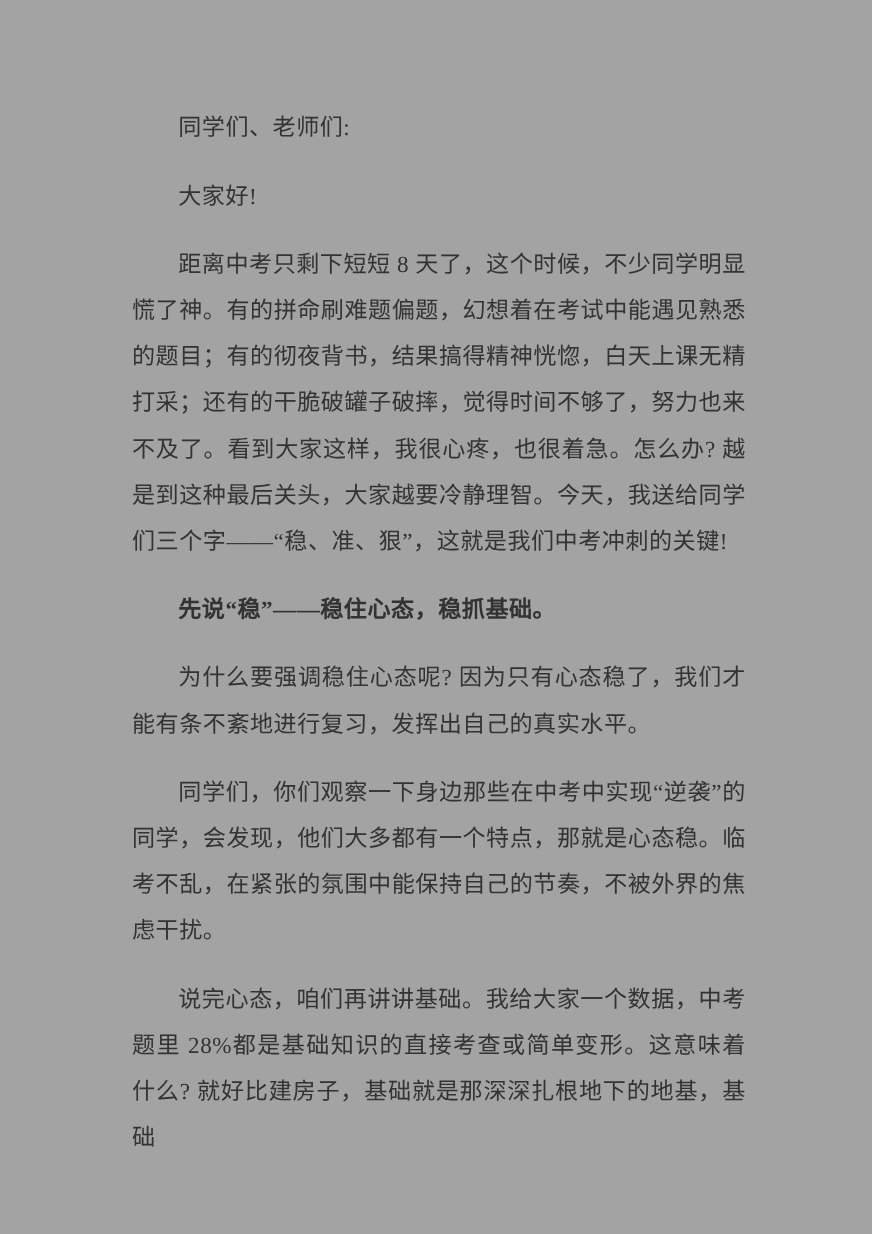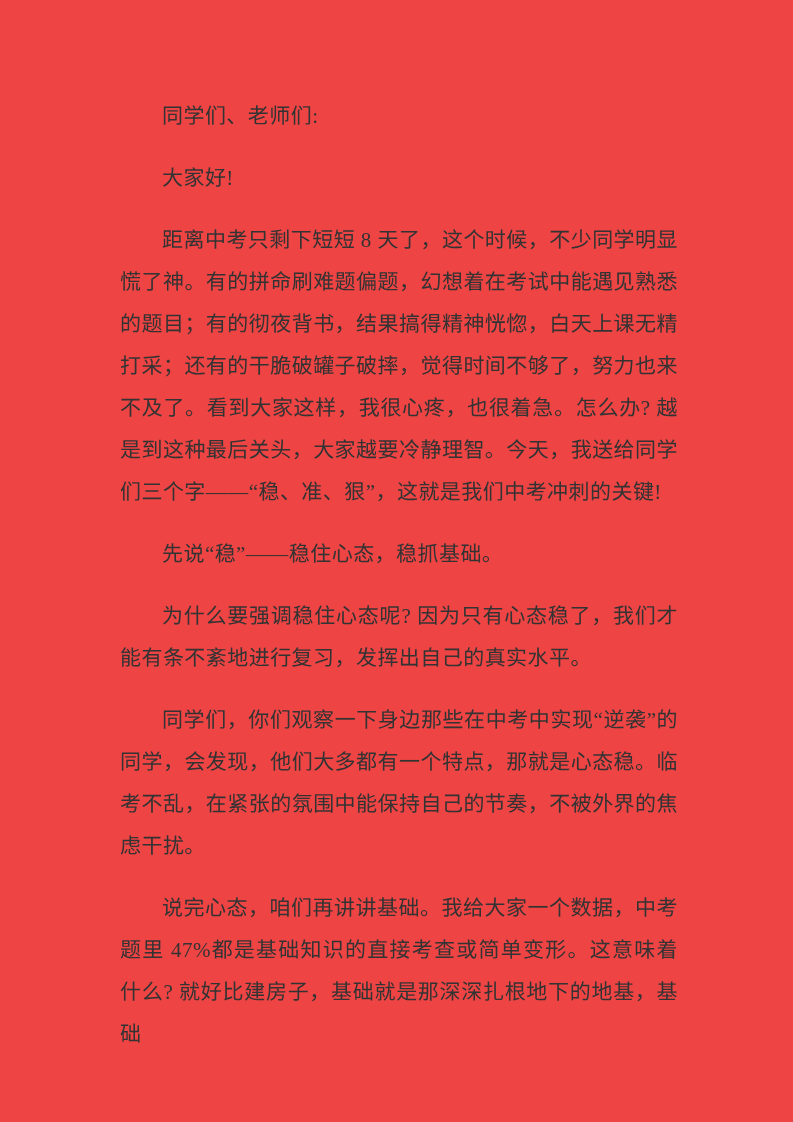--- a/index.html
+++ b/index.html
@@ -7,21 +7,21 @@
     padding: 0;
     background: #ffffff;
     width: 793px;
     height: 1122px;
     overflow: hidden;
   }
   .page {
     box-sizing: border-box;
     width: 793px;
     height: 1122px;
-    background: #ef4444;
+    background: #a3a3a3;
     padding: 95px 115px 0 120px;
   }
   .doc-body {
     width: 558px;
   }
   .doc-body p {
     margin: 0 0 20px 0;
     font-family: "Liberation Serif", "DejaVu Serif", serif;
     font-size: 21px;
     line-height: 42px;
@@ -35,18 +35,18 @@
 </style>
 </head>
 <body style="background: rgb(255, 255, 255);">
 
 <div class="page">
   <div class="doc-body">
 
   <p style="color: rgb(51, 51, 51);">同学们、老师们:</p>
       <p style="color: rgb(51, 51, 51);">大家好!</p>
       <p style="color: rgb(51, 51, 51);">距离中考只剩下短短 8 天了，这个时候，不少同学明显慌了神。有的拼命刷难题偏题，幻想着在考试中能遇见熟悉的题目；有的彻夜背书，结果搞得精神恍惚，白天上课无精打采；还有的干脆破罐子破摔，觉得时间不够了，努力也来不及了。看到大家这样，我很心疼，也很着急。怎么办? 越是到这种最后关头，大家越要冷静理智。今天，我送给同学们三个字——“稳、准、狠”，这就是我们中考冲刺的关键!</p>
-      <p style="color: rgb(51, 51, 51);">先说“稳”——稳住心态，稳抓基础。</p>
+      <p style="color: rgb(51, 51, 51); font-weight: bold;">先说“稳”——稳住心态，稳抓基础。</p>
       <p style="color: rgb(51, 51, 51);">为什么要强调稳住心态呢? 因为只有心态稳了，我们才能有条不紊地进行复习，发挥出自己的真实水平。</p>
       <p style="color: rgb(51, 51, 51);">同学们，你们观察一下身边那些在中考中实现“逆袭”的同学，会发现，他们大多都有一个特点，那就是心态稳。临考不乱，在紧张的氛围中能保持自己的节奏，不被外界的焦虑干扰。</p>
-      <p style="color: rgb(51, 51, 51);">说完心态，咱们再讲讲基础。我给大家一个数据，中考题里 47%都是基础知识的直接考查或简单变形。这意味着什么? 就好比建房子，基础就是那深深扎根地下的地基，基础</p>
+      <p style="color: rgb(51, 51, 51);">说完心态，咱们再讲讲基础。我给大家一个数据，中考题里 28%都是基础知识的直接考查或简单变形。这意味着什么? 就好比建房子，基础就是那深深扎根地下的地基，基础</p>
     </div>
 </div>
 
 </body></html>

